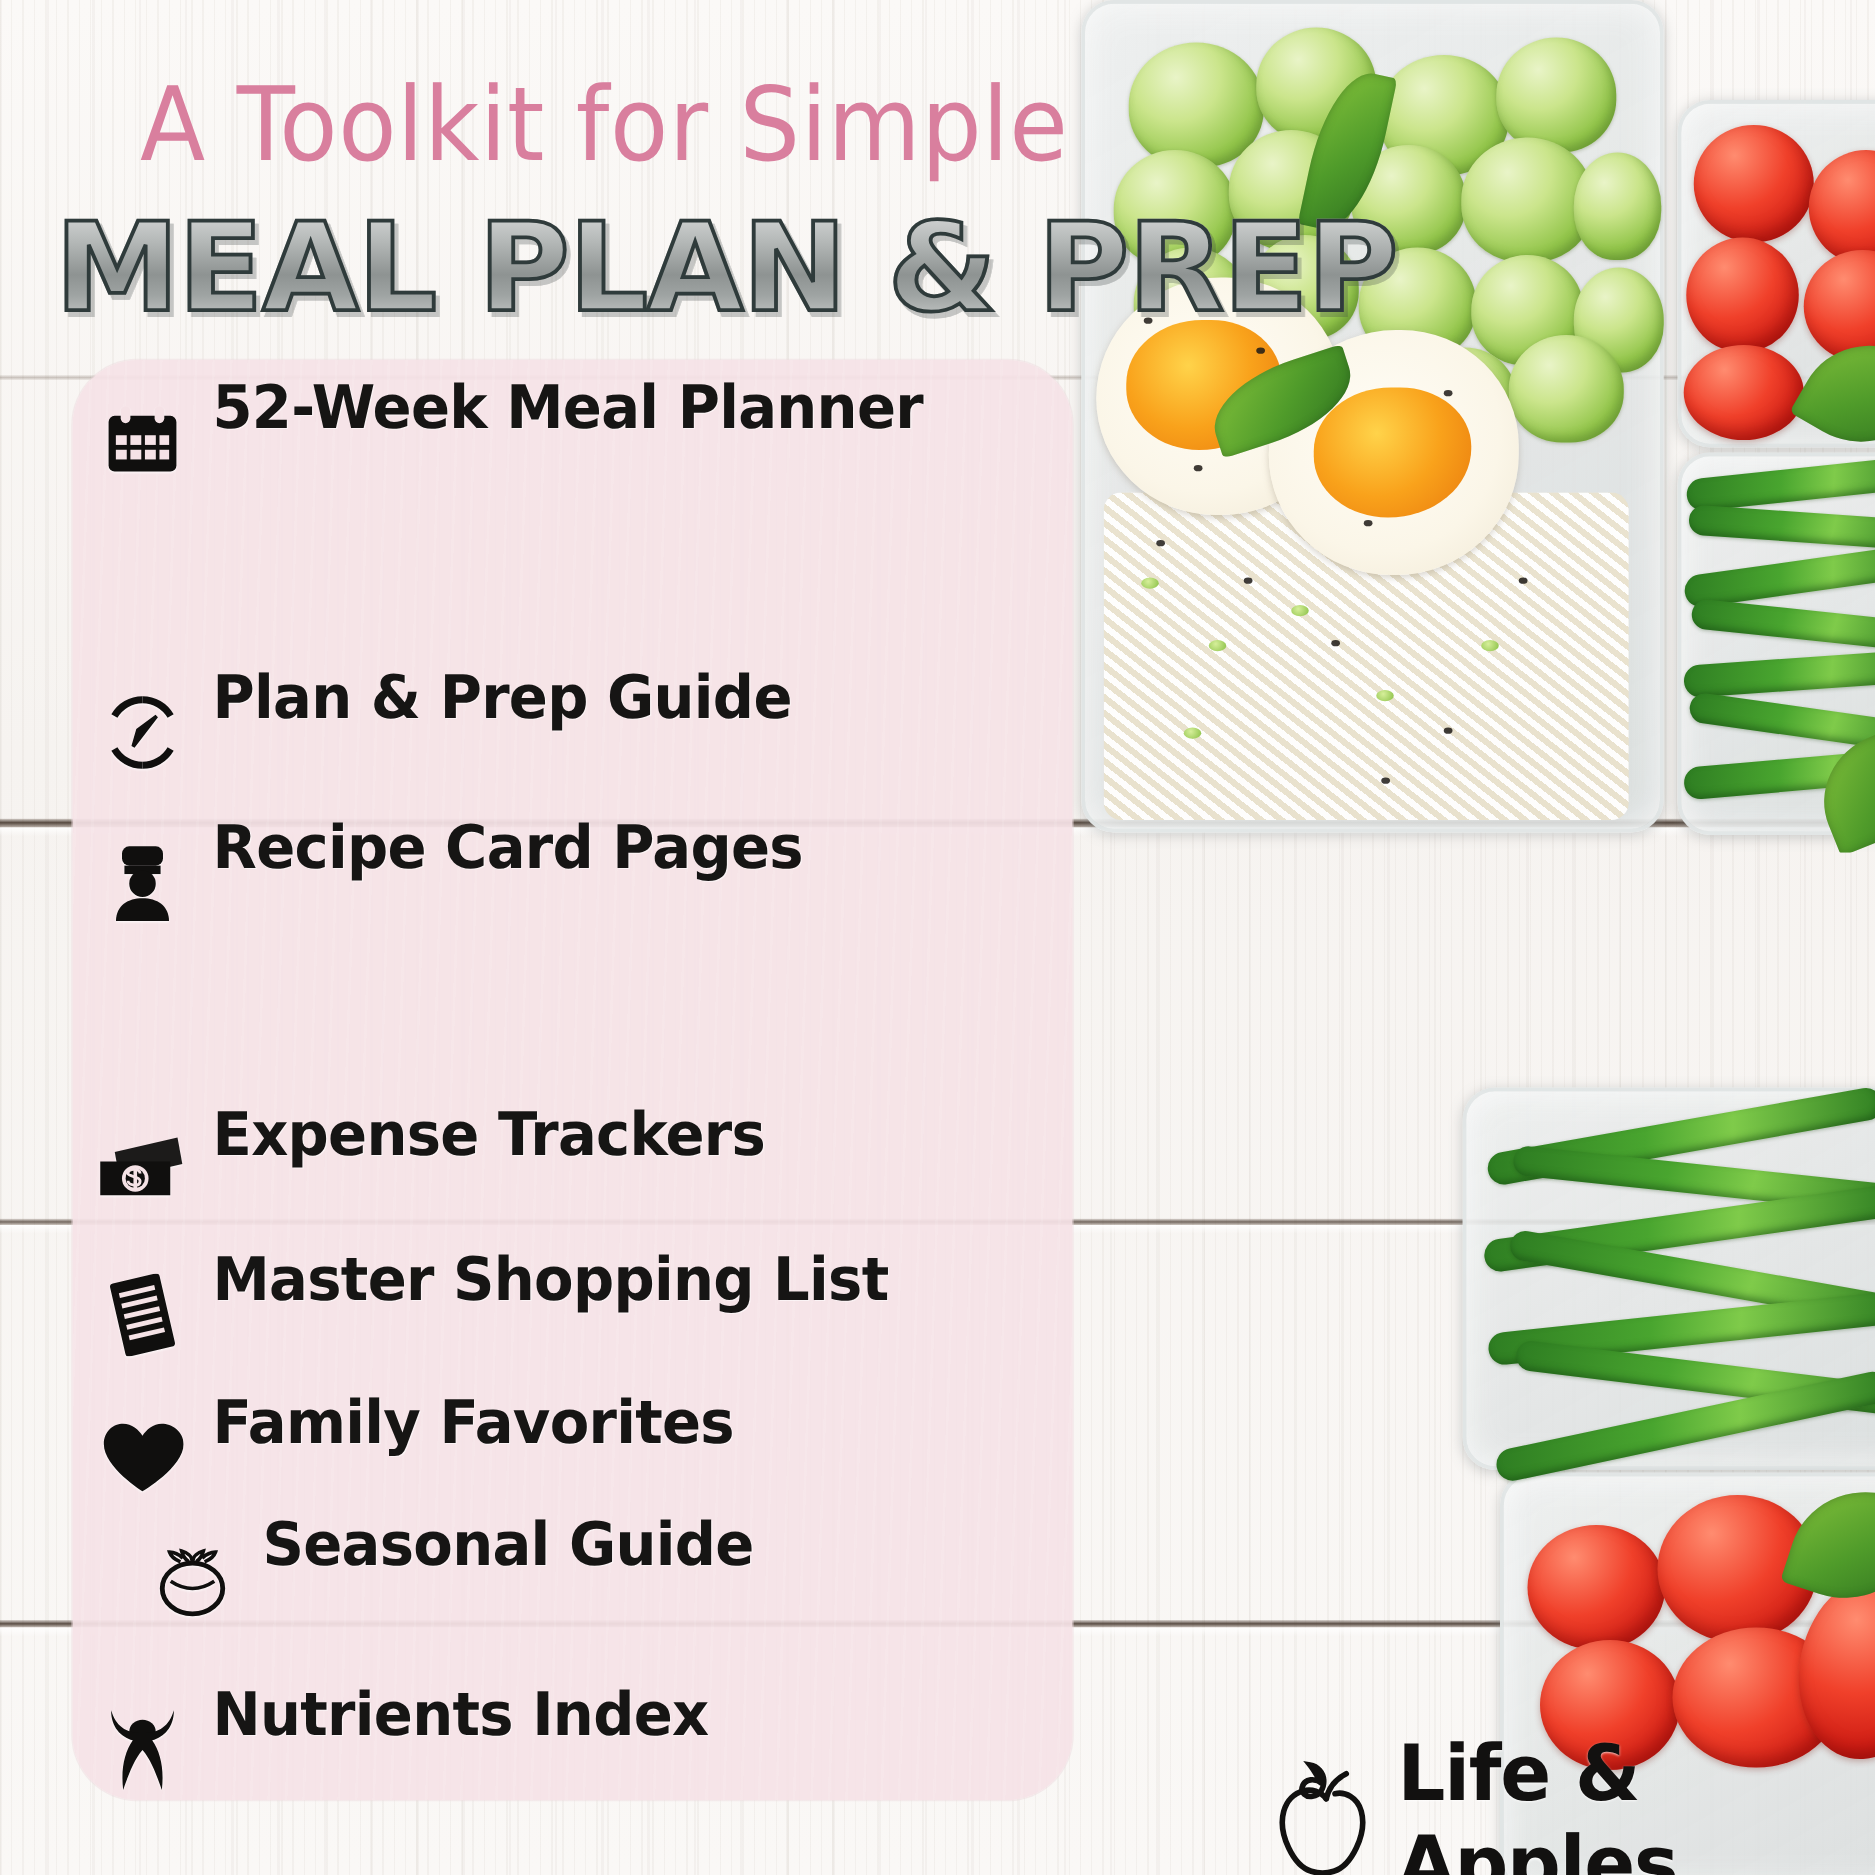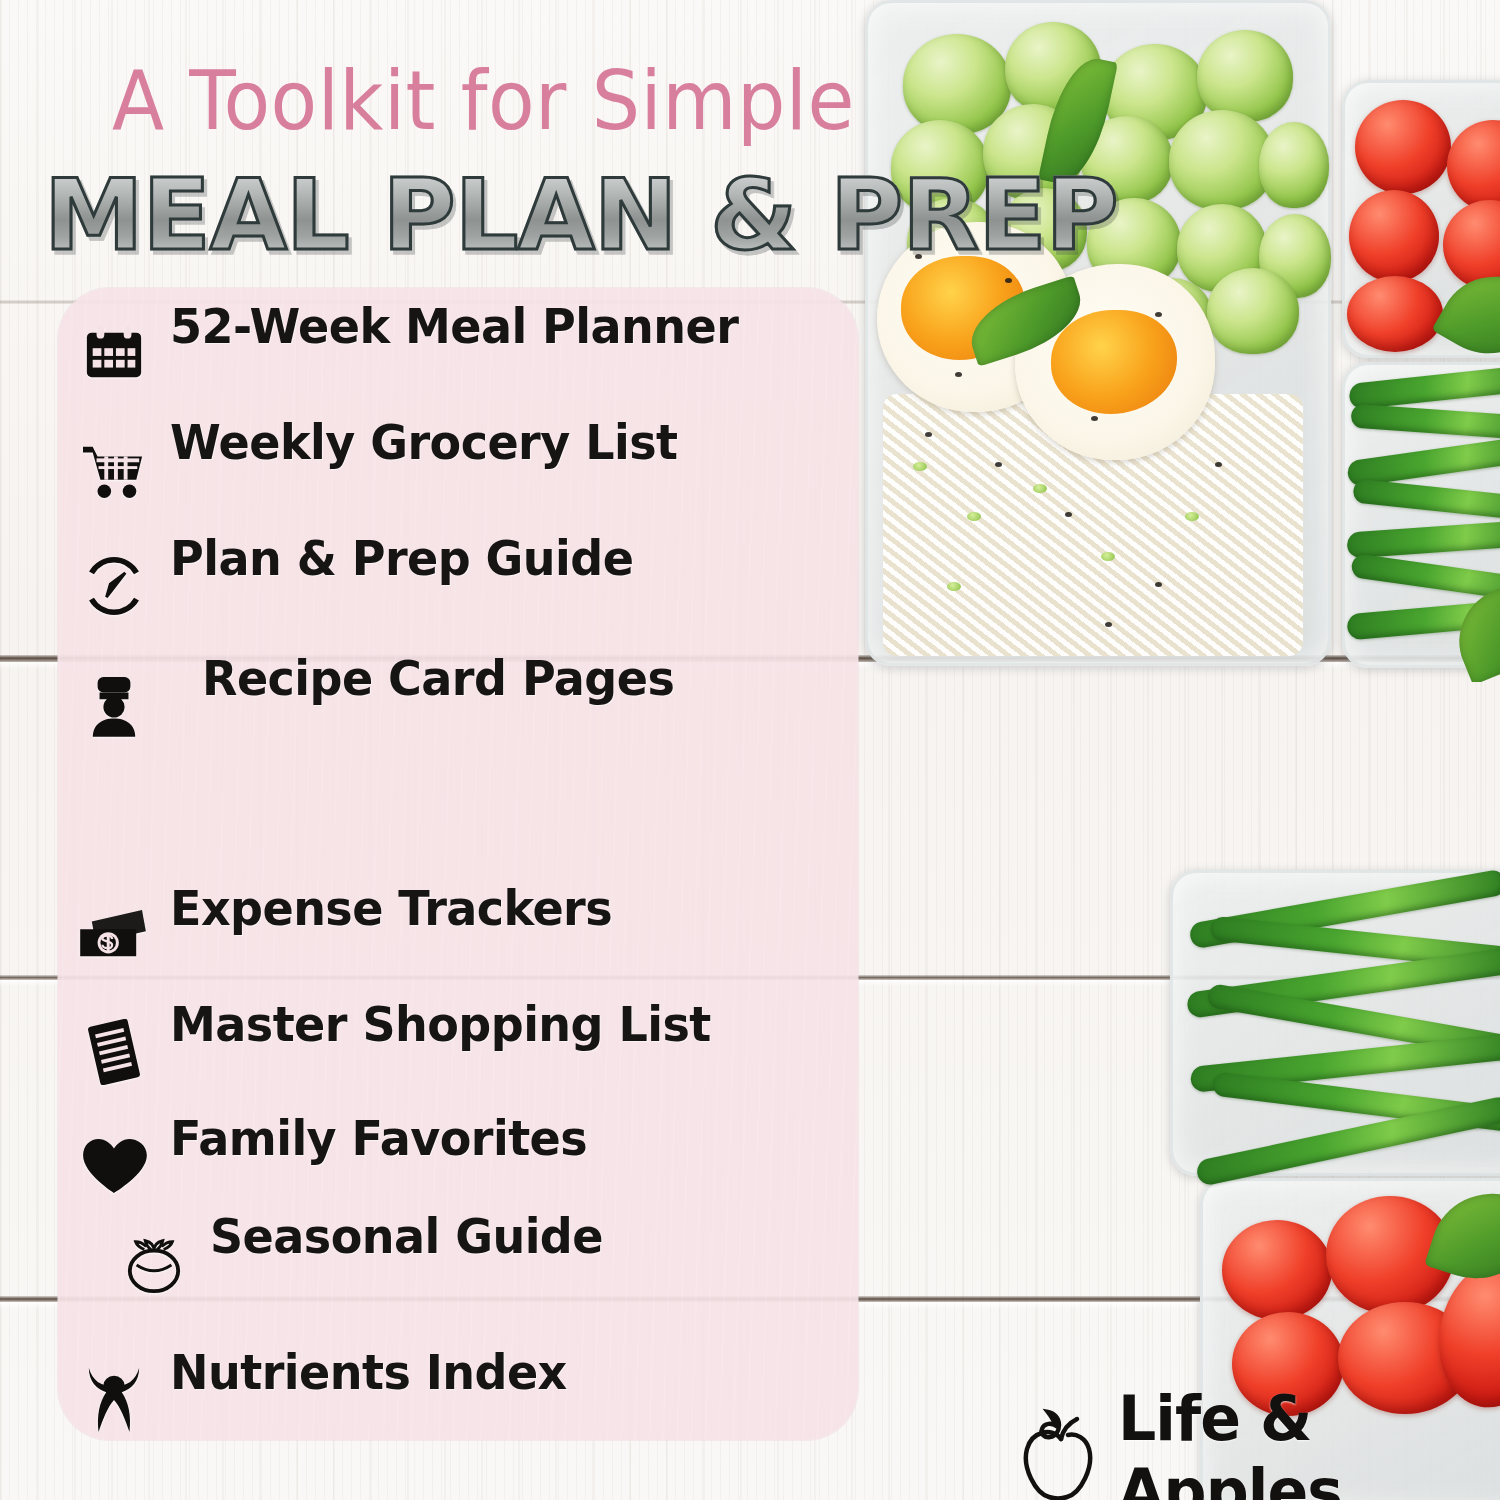--- a/index.html
+++ b/index.html
@@ -293,50 +293,35 @@
           <rect x="46" y="26" width="8" height="8" fill="#f5e2e6"></rect>
           <rect x="10" y="38" width="9" height="8" fill="#f5e2e6"></rect>
           <rect x="22" y="38" width="9" height="8" fill="#f5e2e6"></rect>
           <rect x="34" y="38" width="9" height="8" fill="#f5e2e6"></rect>
           <rect x="46" y="38" width="8" height="8" fill="#f5e2e6"></rect>
         </svg>
       </span>
       <span class="lbl">52-Week Meal Planner</span>
     </div>
 
-    <div class="row" style="top:126px;">
-      <span class="ico">
-        <svg width="66" height="62" viewBox="0 0 68 64" fill="currentColor">
-          <path d="M2 8h10l5 10h46l-6 24H20L12 14H2z"></path>
-          <rect x="16" y="20" width="44" height="4" fill="#f5e2e6"></rect>
-          <rect x="18" y="28" width="40" height="3" fill="#f5e2e6"></rect>
-          <rect x="24" y="18" width="4" height="24" fill="#f5e2e6"></rect>
-          <rect x="34" y="18" width="4" height="24" fill="#f5e2e6"></rect>
-          <rect x="44" y="18" width="4" height="24" fill="#f5e2e6"></rect>
-          <circle cx="24" cy="54" r="7"></circle>
-          <circle cx="50" cy="54" r="7"></circle>
-        </svg>
-      </span>
-      <span class="lbl">Weekly Grocery List</span>
-    </div>
 
     <div class="row" style="top:242px;">
       <span class="ico">
         <svg width="60" height="60" viewBox="0 0 64 64" fill="none" stroke="currentColor" stroke-width="6">
           <path d="M32 4a28 28 0 0 1 24 14"></path>
           <path d="M56 46a28 28 0 0 1-24 14"></path>
           <path d="M32 60A28 28 0 0 1 8 46"></path>
           <path d="M8 18A28 28 0 0 1 32 4"></path>
           <path d="M44 18 24 44l4-14 16-12z" fill="currentColor" stroke-width="3"></path>
         </svg>
       </span>
       <span class="lbl">Plan &amp; Prep Guide</span>
     </div>
 
-    <div class="row" style="top:362px;gap:32px;">
+    <div class="row" style="top:362px;">
       <span class="ico">
         <svg width="54" height="62" viewBox="0 0 56 64" fill="currentColor">
           <rect x="11" y="2" width="34" height="16" rx="6"></rect>
           <rect x="13" y="18" width="30" height="7"></rect>
           <circle cx="28" cy="33" r="11"></circle>
           <path d="M6 64c0-13 10-19 22-19s22 6 22 19z"></path>
         </svg>
       </span>
       <span class="lbl">Recipe Card Pages</span>
     </div>

